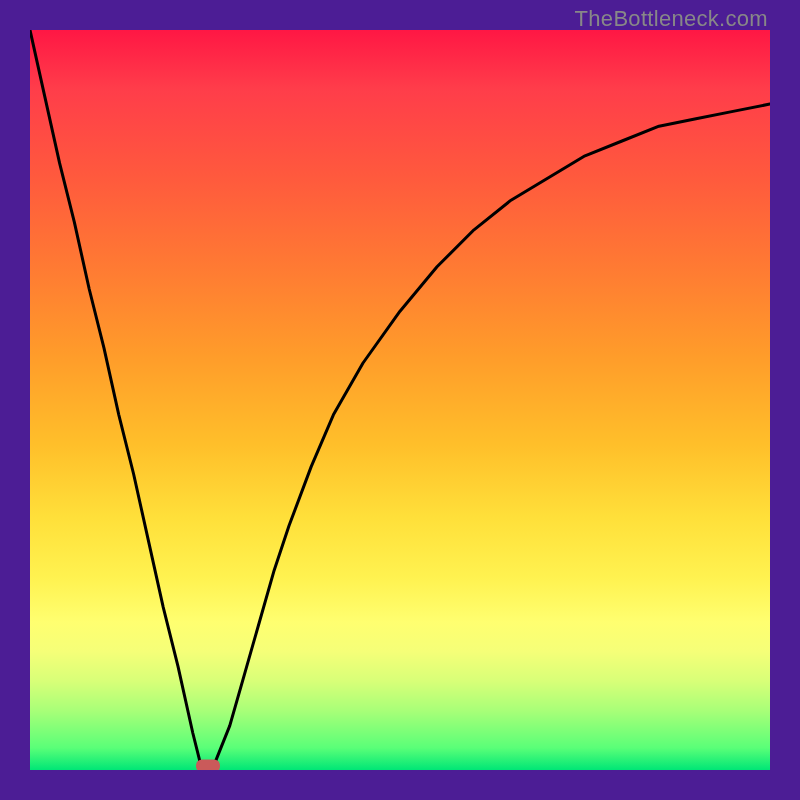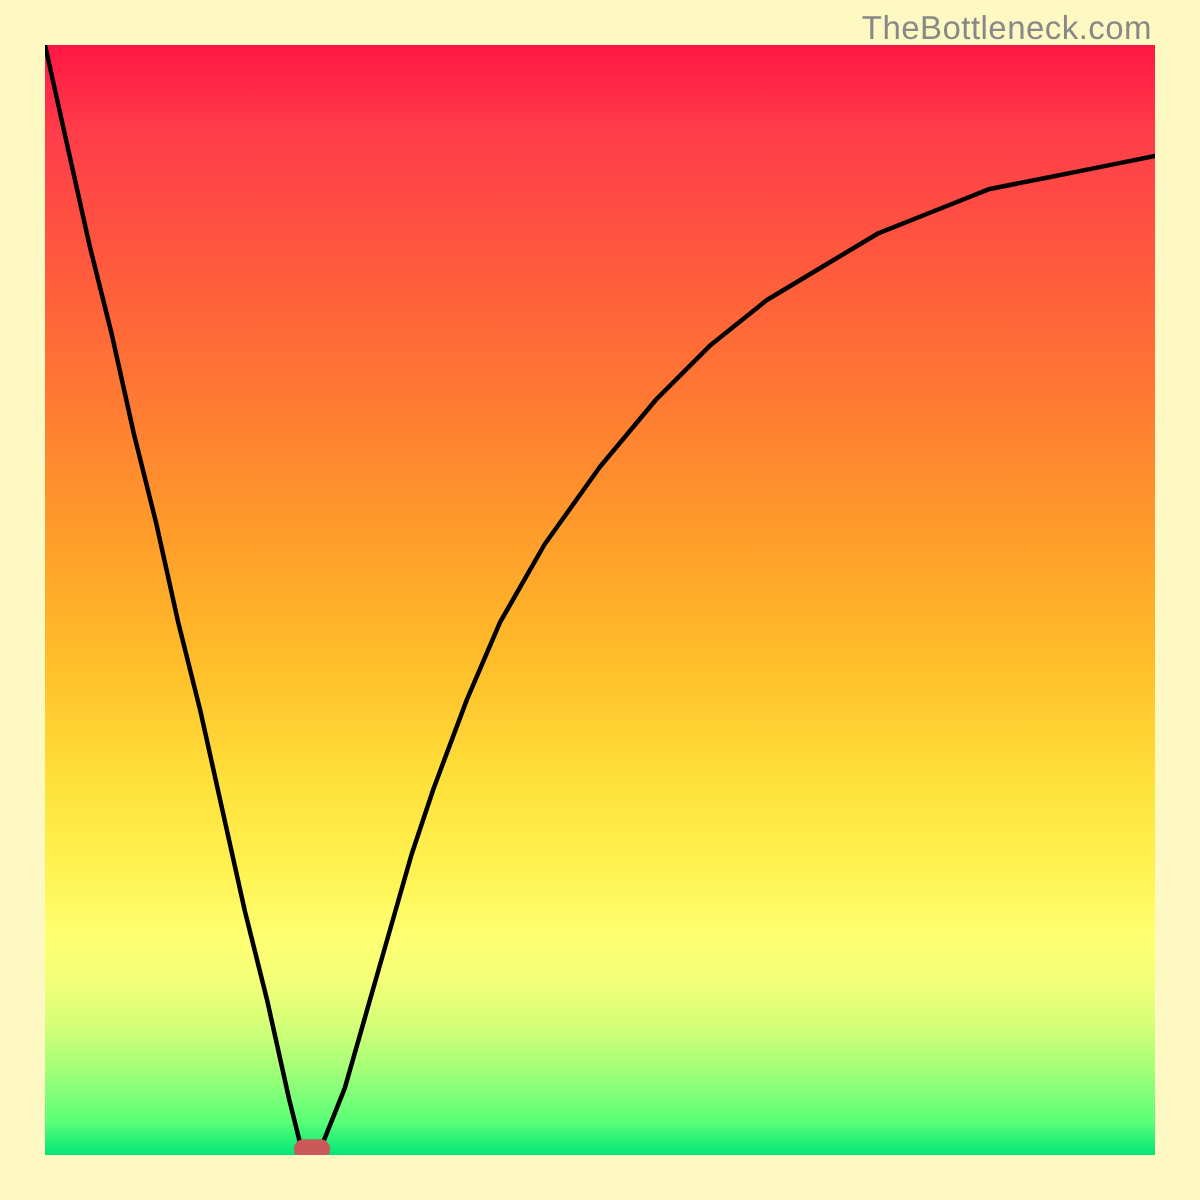--- a/index.html
+++ b/index.html
@@ -7,21 +7,21 @@
     width: 800px;
     height: 800px;
     background: #000;
     position: relative;
     font-family: Arial, sans-serif;
     overflow: hidden;
   }
   .outer {
     position: absolute;
     inset: 0;
-    background: #fef9c3;
+    background: #4c1d95;
   }
   .plot-area {
     position: absolute;
     left: 30px;
     top: 30px;
     width: 740px;
     height: 740px;
     overflow: hidden;
   }
   .gradient-bg {

